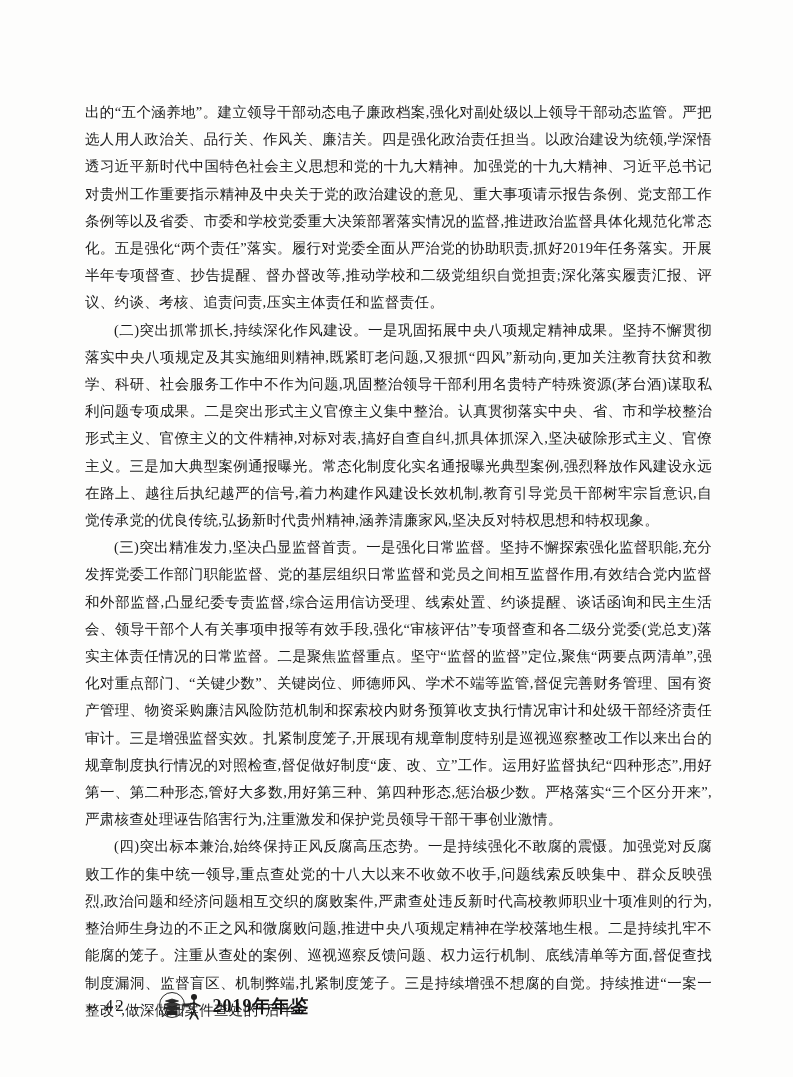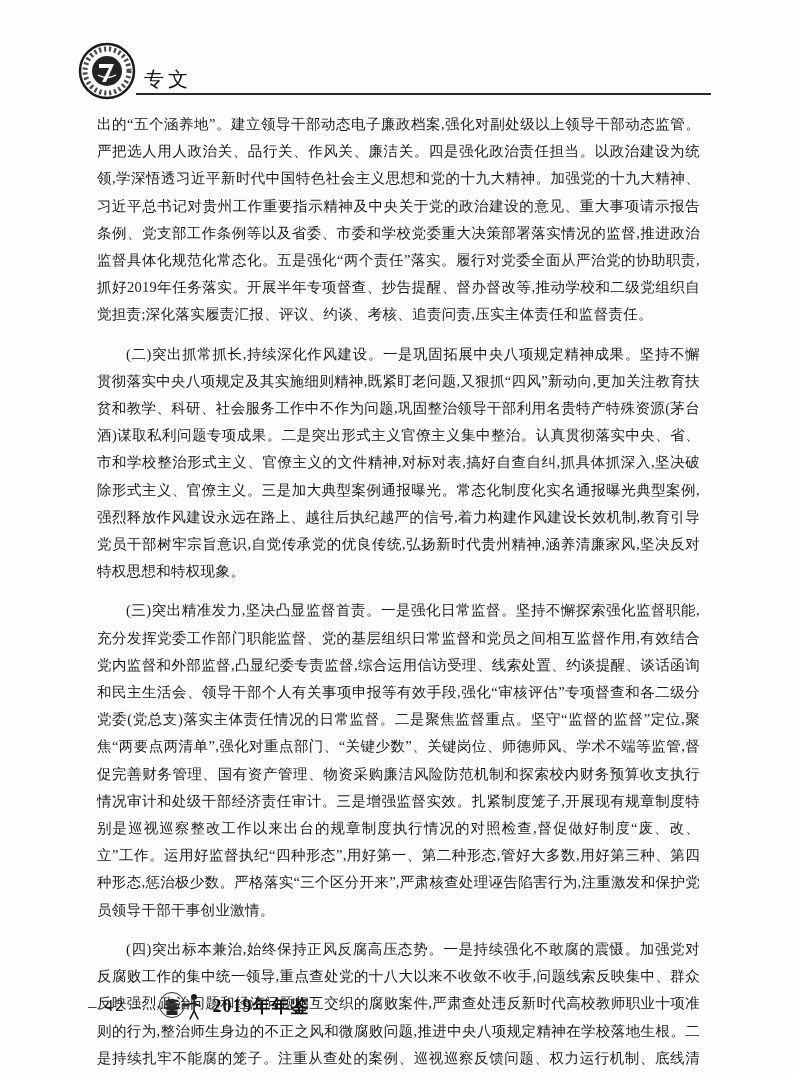--- a/index.html
+++ b/index.html
@@ -45,21 +45,21 @@
     top: 99px;
     left: 85px;
     width: 627px;
     font-size: 14.5px;
     line-height: 27.2px;
     text-align: justify;
     text-justify: inter-ideograph;
     color: #1b1b1b;
     letter-spacing: 0.3px;
   }
-  .para { margin: 12px; }
+  .para { margin: 0; }
   .para.indent { text-indent: 2em; }
 
   
   .footer {
     position: absolute;
     top: 988px;
     left: 88px;
     display: flex;
     align-items: center;
   }
@@ -80,33 +80,20 @@
     font-weight: bold;
     letter-spacing: 1px;
     color: #151515;
   }
 </style>
 </head>
 <body>
 
 <div class="page">
 
-  <div class="header">
-    <span class="seal">
-      <svg width="58" height="58" viewBox="0 0 58 58">
-        <circle cx="29" cy="29" r="27" fill="#ffffff" stroke="#1c1c1c" stroke-width="2.5"></circle>
-        <circle cx="29" cy="29" r="22" fill="none" stroke="#1c1c1c" stroke-width="5" stroke-dasharray="2.2 2.8" opacity="0.8"></circle>
-        <circle cx="29" cy="29" r="15" fill="#242424"></circle>
-        <path d="M21 22 L36 22 L28 40 L24 40 L31 26 L21 26 Z" fill="#ffffff"></path>
-        <path d="M20 33 Q29 38 38 33" stroke="#ffffff" stroke-width="1.4" fill="none"></path>
-      </svg>
-    </span>
-    <span class="section-label">专文</span>
-    <div class="header-rule"></div>
-  </div>
 
   <div class="doc-body">
     <p class="para">出的“五个涵养地”。建立领导干部动态电子廉政档案,强化对副处级以上领导干部动态监管。严把选人用人政治关、品行关、作风关、廉洁关。四是强化政治责任担当。以政治建设为统领,学深悟透习近平新时代中国特色社会主义思想和党的十九大精神。加强党的十九大精神、习近平总书记对贵州工作重要指示精神及中央关于党的政治建设的意见、重大事项请示报告条例、党支部工作条例等以及省委、市委和学校党委重大决策部署落实情况的监督,推进政治监督具体化规范化常态化。五是强化“两个责任”落实。履行对党委全面从严治党的协助职责,抓好2019年任务落实。开展半年专项督查、抄告提醒、督办督改等,推动学校和二级党组织自觉担责;深化落实履责汇报、评议、约谈、考核、追责问责,压实主体责任和监督责任。</p>
     <p class="para indent">(二)突出抓常抓长,持续深化作风建设。一是巩固拓展中央八项规定精神成果。坚持不懈贯彻落实中央八项规定及其实施细则精神,既紧盯老问题,又狠抓“四风”新动向,更加关注教育扶贫和教学、科研、社会服务工作中不作为问题,巩固整治领导干部利用名贵特产特殊资源(茅台酒)谋取私利问题专项成果。二是突出形式主义官僚主义集中整治。认真贯彻落实中央、省、市和学校整治形式主义、官僚主义的文件精神,对标对表,搞好自查自纠,抓具体抓深入,坚决破除形式主义、官僚主义。三是加大典型案例通报曝光。常态化制度化实名通报曝光典型案例,强烈释放作风建设永远在路上、越往后执纪越严的信号,着力构建作风建设长效机制,教育引导党员干部树牢宗旨意识,自觉传承党的优良传统,弘扬新时代贵州精神,涵养清廉家风,坚决反对特权思想和特权现象。</p>
     <p class="para indent">(三)突出精准发力,坚决凸显监督首责。一是强化日常监督。坚持不懈探索强化监督职能,充分发挥党委工作部门职能监督、党的基层组织日常监督和党员之间相互监督作用,有效结合党内监督和外部监督,凸显纪委专责监督,综合运用信访受理、线索处置、约谈提醒、谈话函询和民主生活会、领导干部个人有关事项申报等有效手段,强化“审核评估”专项督查和各二级分党委(党总支)落实主体责任情况的日常监督。二是聚焦监督重点。坚守“监督的监督”定位,聚焦“两要点两清单”,强化对重点部门、“关键少数”、关键岗位、师德师风、学术不端等监管,督促完善财务管理、国有资产管理、物资采购廉洁风险防范机制和探索校内财务预算收支执行情况审计和处级干部经济责任审计。三是增强监督实效。扎紧制度笼子,开展现有规章制度特别是巡视巡察整改工作以来出台的规章制度执行情况的对照检查,督促做好制度“废、改、立”工作。运用好监督执纪“四种形态”,用好第一、第二种形态,管好大多数,用好第三种、第四种形态,惩治极少数。严格落实“三个区分开来”,严肃核查处理诬告陷害行为,注重激发和保护党员领导干部干事创业激情。</p>
     <p class="para indent">(四)突出标本兼治,始终保持正风反腐高压态势。一是持续强化不敢腐的震慑。加强党对反腐败工作的集中统一领导,重点查处党的十八大以来不收敛不收手,问题线索反映集中、群众反映强烈,政治问题和经济问题相互交织的腐败案件,严肃查处违反新时代高校教师职业十项准则的行为,整治师生身边的不正之风和微腐败问题,推进中央八项规定精神在学校落地生根。二是持续扎牢不能腐的笼子。注重从查处的案例、巡视巡察反馈问题、权力运行机制、底线清单等方面,督促查找制度漏洞、监督盲区、机制弊端,扎紧制度笼子。三是持续增强不想腐的自觉。持续推进“一案一整改”,做深做细案件查处的“后半</p>
   </div>
 
   <div class="footer">
     <span class="page-number">– 42 –</span>

